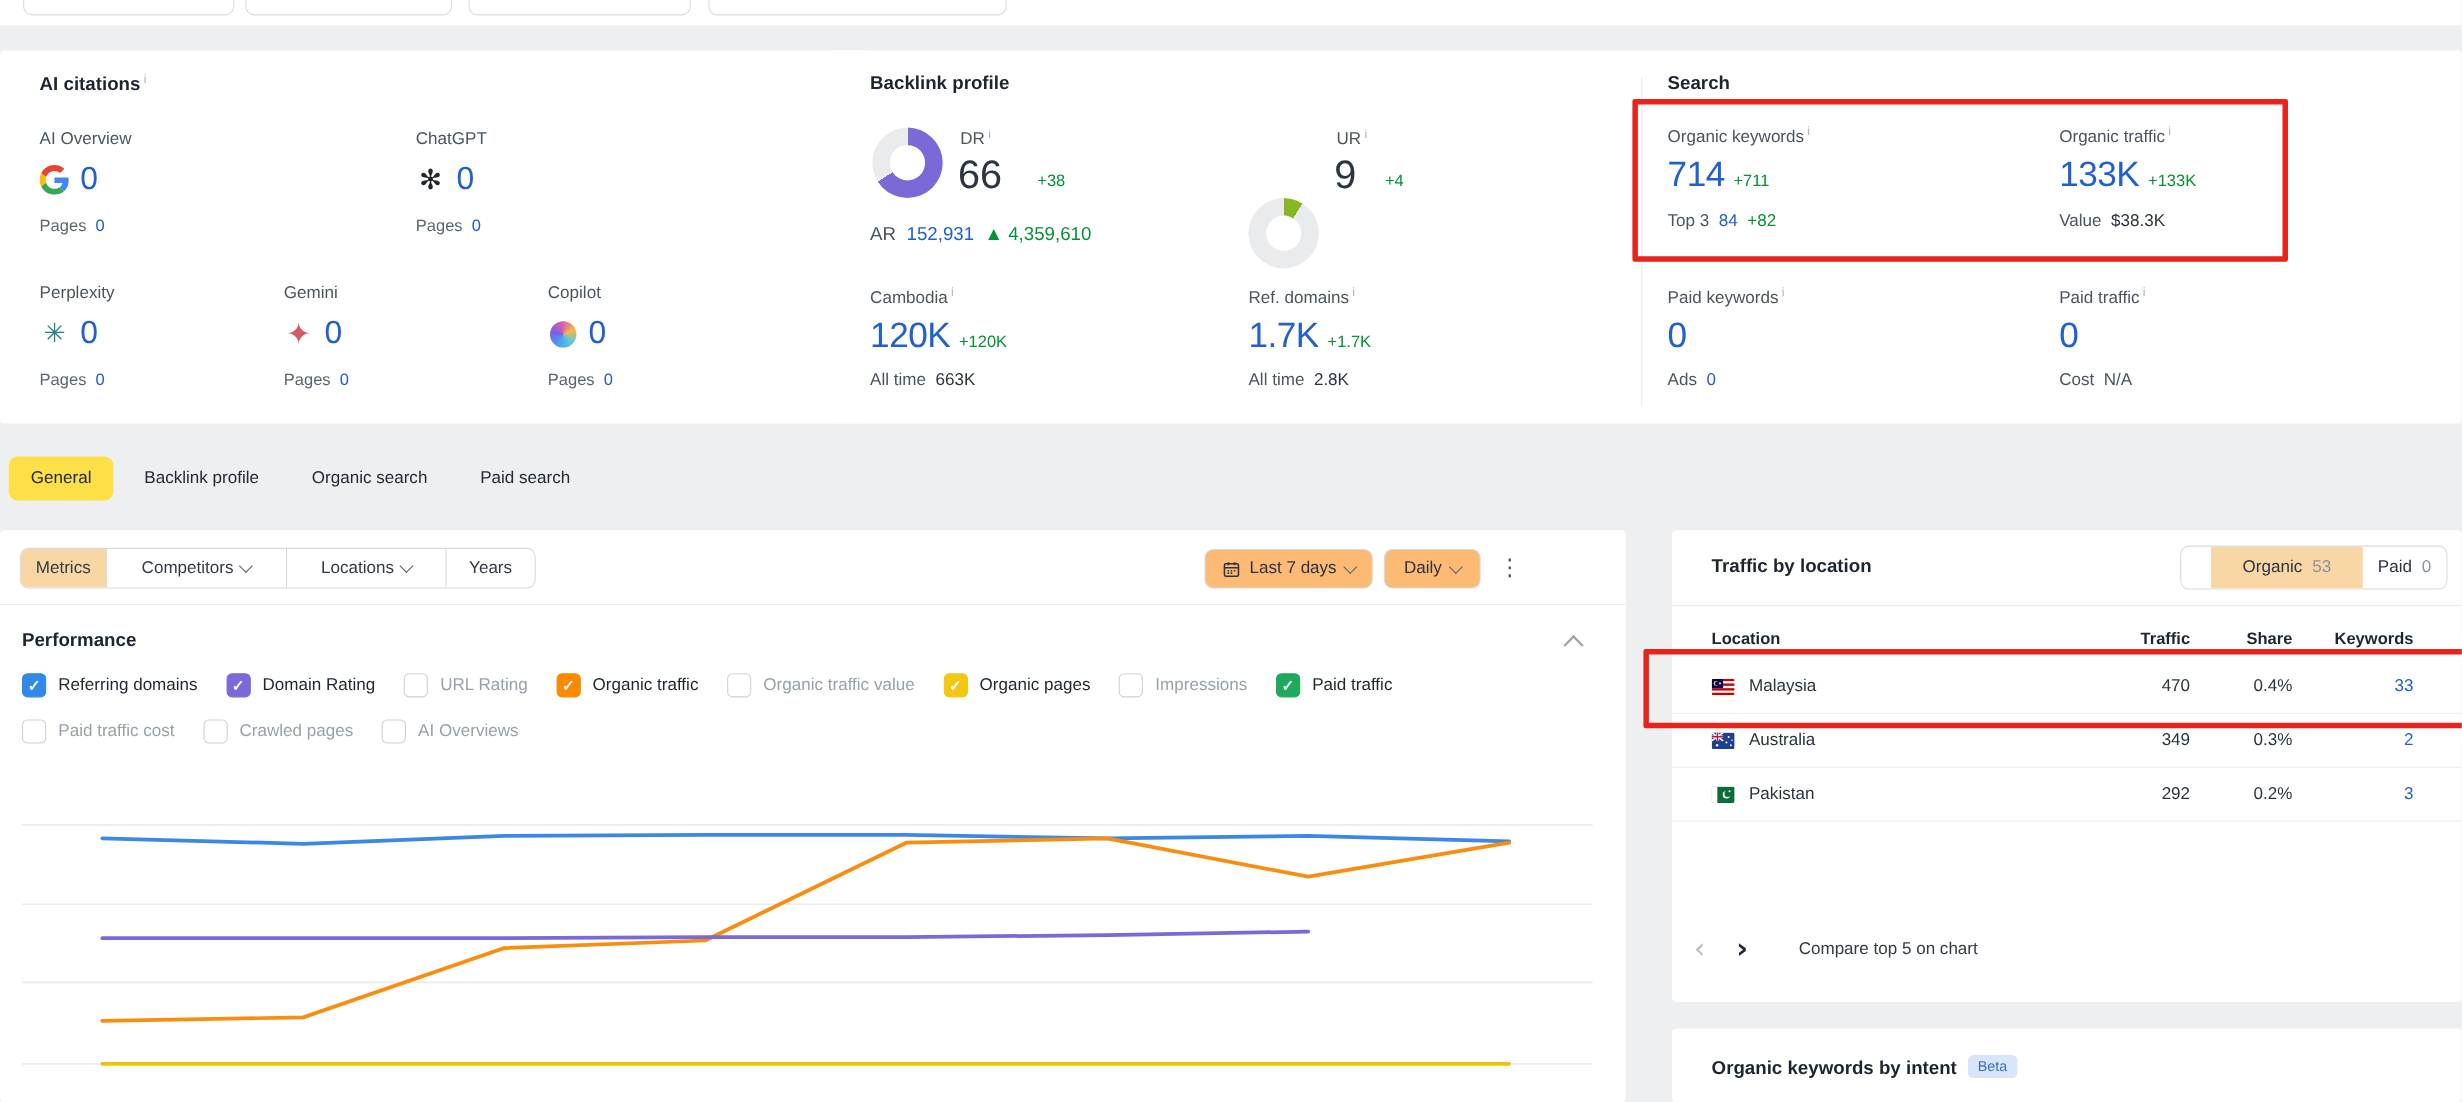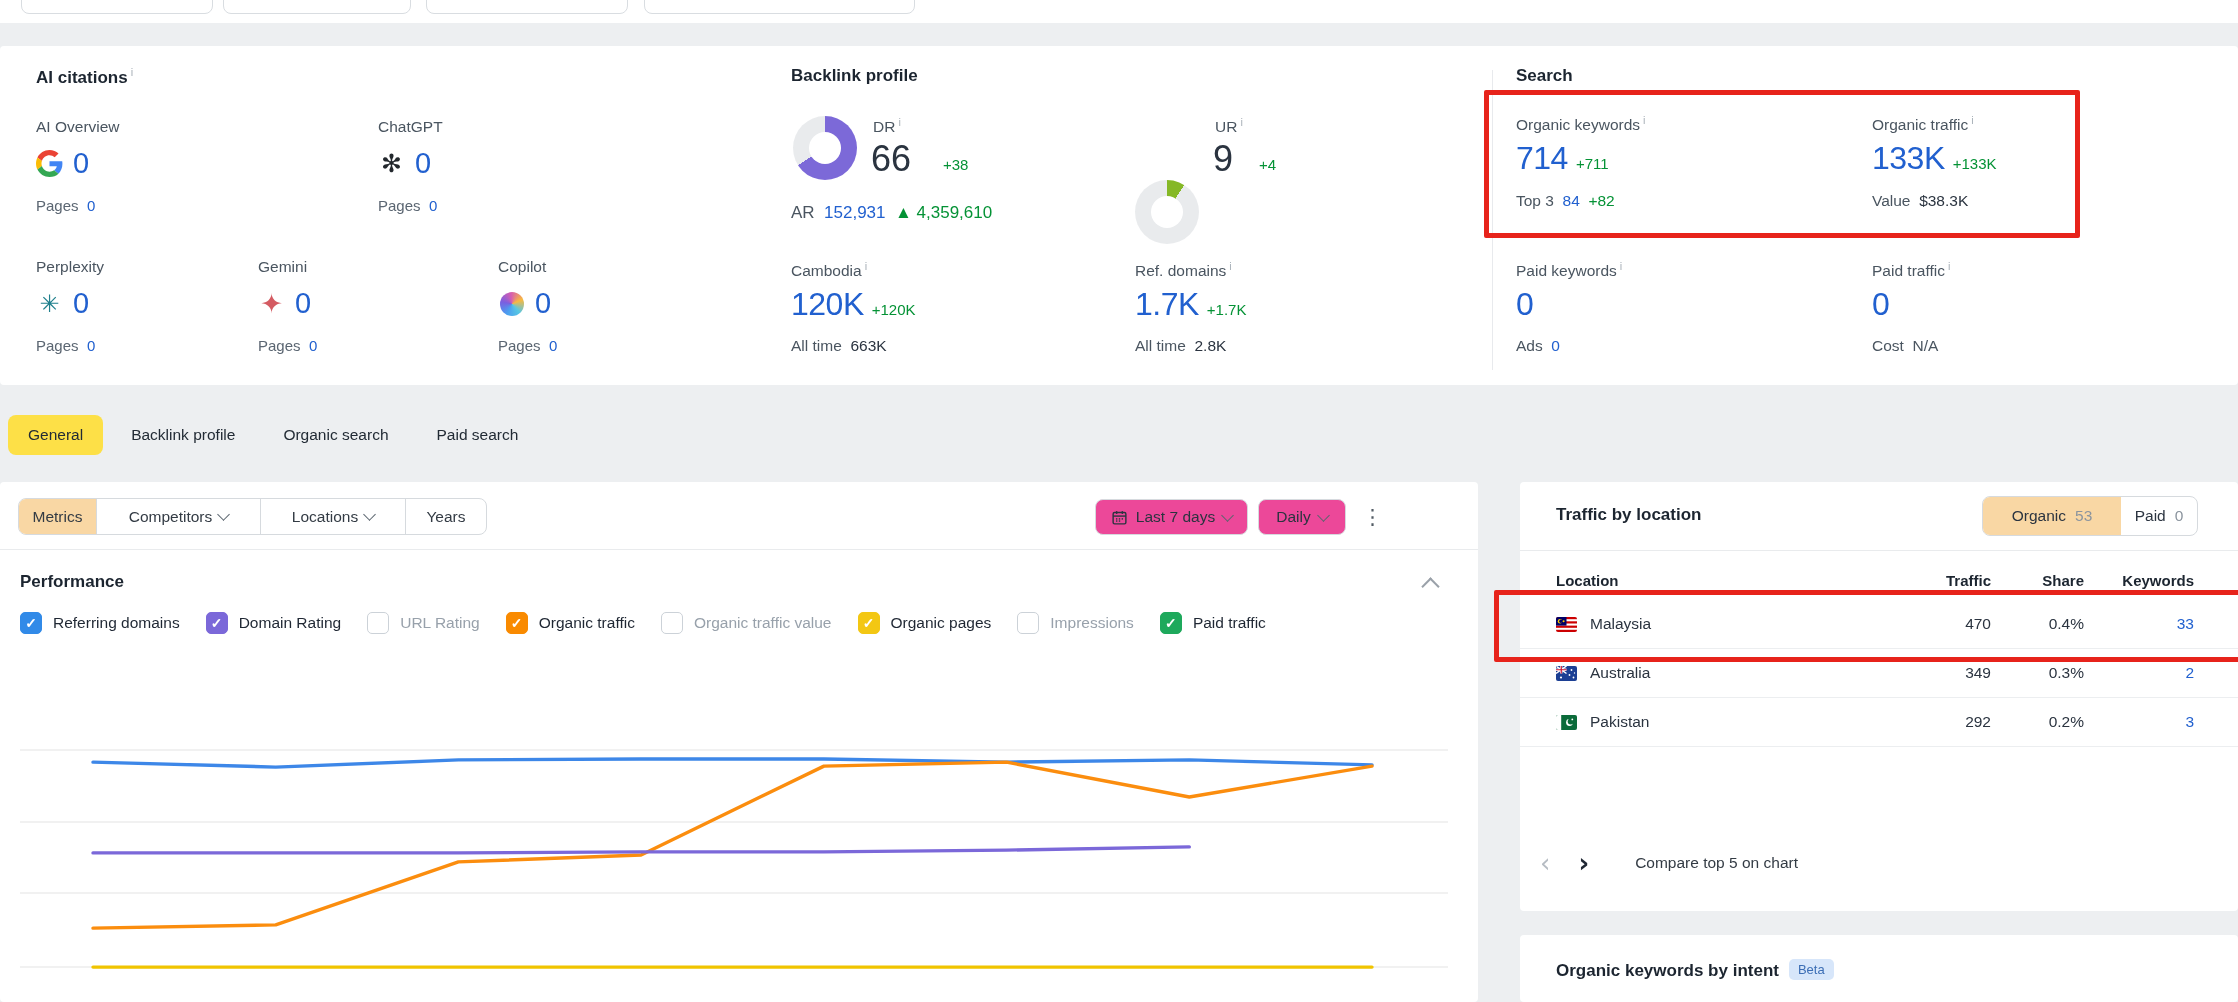--- a/index.html
+++ b/index.html
@@ -23,21 +23,21 @@
   .donut::after{content:"";position:absolute;left:16px;top:16px;width:32px;height:32px;border-radius:50%;background:#fff;}
   
   .tab{font-size:15.5px;color:#222b35;padding:11px 20px;border-radius:8px;display:inline-block;}
   .tab.active{background:#fde047;font-weight:400;}
   
   .seg-group{position:absolute;display:flex;border:1px solid #d6dade;border-radius:8px;overflow:hidden;background:#fff;height:37px;box-sizing:border-box;}
   .seg{display:flex;align-items:center;justify-content:center;font-size:15.5px;color:#333b44;border-right:1px solid #d6dade;gap:7px;box-sizing:border-box;}
   .seg:last-child{border-right:none;}
   .seg.peach{background:#f9d7a4;}
   .chev{width:8px;height:8px;border-right:1.8px solid #5a646e;border-bottom:1.8px solid #5a646e;transform:rotate(45deg);margin-top:-4px;}
-  .btn{position:absolute;display:flex;align-items:center;justify-content:center;gap:8px;border:1px solid #d6dade;border-radius:8px;background:#ec4899;font-size:15.5px;color:#2b3440;height:36px;box-sizing:border-box;}
+  .btn{position:absolute;display:flex;align-items:center;justify-content:center;gap:8px;border:1px solid #d6dade;border-radius:8px;background:#fdba74;font-size:15.5px;color:#2b3440;height:36px;box-sizing:border-box;}
   .kebab{font-size:21px;color:#525b64;letter-spacing:0;line-height:1;}
   
   .cbrow{position:absolute;display:flex;align-items:center;gap:26px;}
   .cb{display:flex;align-items:center;gap:11px;cursor:pointer;}
   .cb-box{width:22px;height:22px;border-radius:5px;border:1.5px solid #ccd2d8;background:#fff;box-sizing:border-box;display:flex;align-items:center;justify-content:center;color:#fff;font-size:14px;font-weight:700;}
   .cb-label{font-size:15.5px;color:#98a1ab;}
   .cb-label.on{color:#1f2733;}
   
   #chartbox{position:absolute;left:20px;top:208px;width:1428px;height:312px;}
   
@@ -45,21 +45,21 @@
   .trow .loc{display:flex;align-items:center;gap:13px;flex:1;}
   .tcol-traffic{width:95px;text-align:right;}
   .tcol-share{width:93px;text-align:right;}
   .tcol-kw{width:110px;text-align:right;}
   .thead{font-weight:700;color:#1c2530;font-size:15px;height:40px;border-bottom:none;}
   .hl{background:#fdf2e3;}
   .flag{width:21px;height:15px;border-radius:2px;overflow:hidden;display:inline-block;box-shadow:0 0 0 1px rgba(0,0,0,.08) inset;flex:none;}
   .toggle{position:absolute;display:flex;border:1px solid #d6dade;border-radius:8px;overflow:hidden;height:40px;box-sizing:border-box;background:#fff;}
   .tog-seg{display:flex;align-items:center;justify-content:center;gap:9px;font-size:15.5px;color:#2b3440;}
   .tog-seg .cnt{color:#8b949e;}
-  .tog-seg.peach{background:#f9d7a4;}
+  .tog-seg.peach{background:#f9d7a4;margin-left:27px;}
   .badge{background:#d7e6fa;color:#3c6eb5;font-size:13px;padding:3px 9px;border-radius:5px;margin-left:10px;font-weight:400;vertical-align:2px;}
   .annot{position:absolute;border:5px solid #e7231b;border-radius:2px;z-index:60;pointer-events:none;}
   .pagarrow{font-size:26px;line-height:1;font-family:"DejaVu Sans",sans-serif;}
   .collapse-chev{width:11px;height:11px;border-left:2.5px solid #9aa1a9;border-top:2.5px solid #9aa1a9;transform:rotate(45deg);}
   .vdiv{position:absolute;width:1px;background:#e8eaed;}
   .hdiv{position:absolute;height:1px;background:#e9ebed;}
   .icon24{width:27px;height:27px;display:inline-flex;align-items:center;justify-content:center;flex:none;}
   .valrow{display:flex;align-items:center;gap:10px;}
   .tile-val{font-size:29px;font-weight:500;color:#2160cf;}
   .pages{font-size:15px;color:#5b6672;}
@@ -273,20 +273,34 @@
         </label>
     <label class="cb">
           <span class="cb-box"></span>
           <span class="cb-label">Impressions</span>
         </label>
     <label class="cb">
           <span class="cb-box" style="background: rgb(30, 169, 92); border-color: rgb(30, 169, 92);">✓</span>
           <span class="cb-label on">Paid traffic</span>
         </label>
   </div>
+  <div class="cbrow" style="left:20px;top:172px;">
+    <label class="cb">
+          <span class="cb-box"></span>
+          <span class="cb-label">Paid traffic cost</span>
+        </label>
+    <label class="cb">
+          <span class="cb-box"></span>
+          <span class="cb-label">Crawled pages</span>
+        </label>
+    <label class="cb">
+          <span class="cb-box"></span>
+          <span class="cb-label">AI Overviews</span>
+        </label>
+  </div>
 
   <div id="chartbox">
     <svg id="chartsvg" width="1428" height="312" viewBox="0 0 1428 312" preserveAspectRatio="none">
           <line x1="0" y1="59.9" x2="1428" y2="59.9" stroke="#ececec" stroke-width="1.5"></line>
           <line x1="0" y1="132.0" x2="1428" y2="132.0" stroke="#ececec" stroke-width="1.5"></line>
           <line x1="0" y1="203.1" x2="1428" y2="203.1" stroke="#ececec" stroke-width="1.5"></line>
           <line x1="0" y1="277.1" x2="1428" y2="277.1" stroke="#ececec" stroke-width="1.5"></line>
           <polyline points="73.0,72.1 255.7,77.1 438.4,69.9 621.1,69.0 803.9,69.0 986.6,72.1 1169.3,69.9 1352.0,74.9" fill="none" stroke="#3d87e8" stroke-width="3.4" stroke-linejoin="round" stroke-linecap="round"></polyline>
           <polyline points="73.0,238.1 255.7,234.9 438.4,171.9 621.1,165.0 803.9,76.1 986.6,72.1 1169.3,107.0 1352.0,76.1" fill="none" stroke="#fb8d0e" stroke-width="3.4" stroke-linejoin="round" stroke-linecap="round"></polyline>
           <polyline points="73.0,162.9 255.7,162.9 438.4,162.9 621.1,161.9 803.9,161.9 986.6,160.1 1169.3,156.9" fill="none" stroke="#7b68d9" stroke-width="3.4" stroke-linejoin="round" stroke-linecap="round"></polyline>

